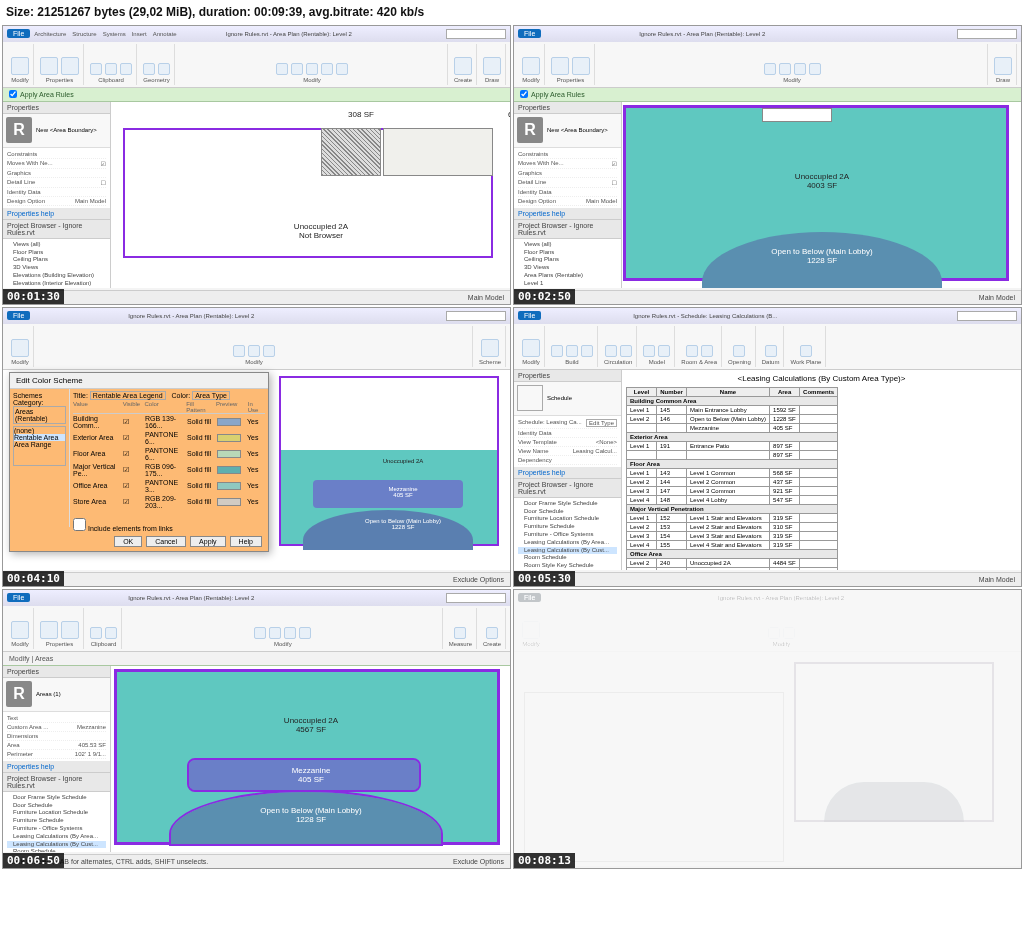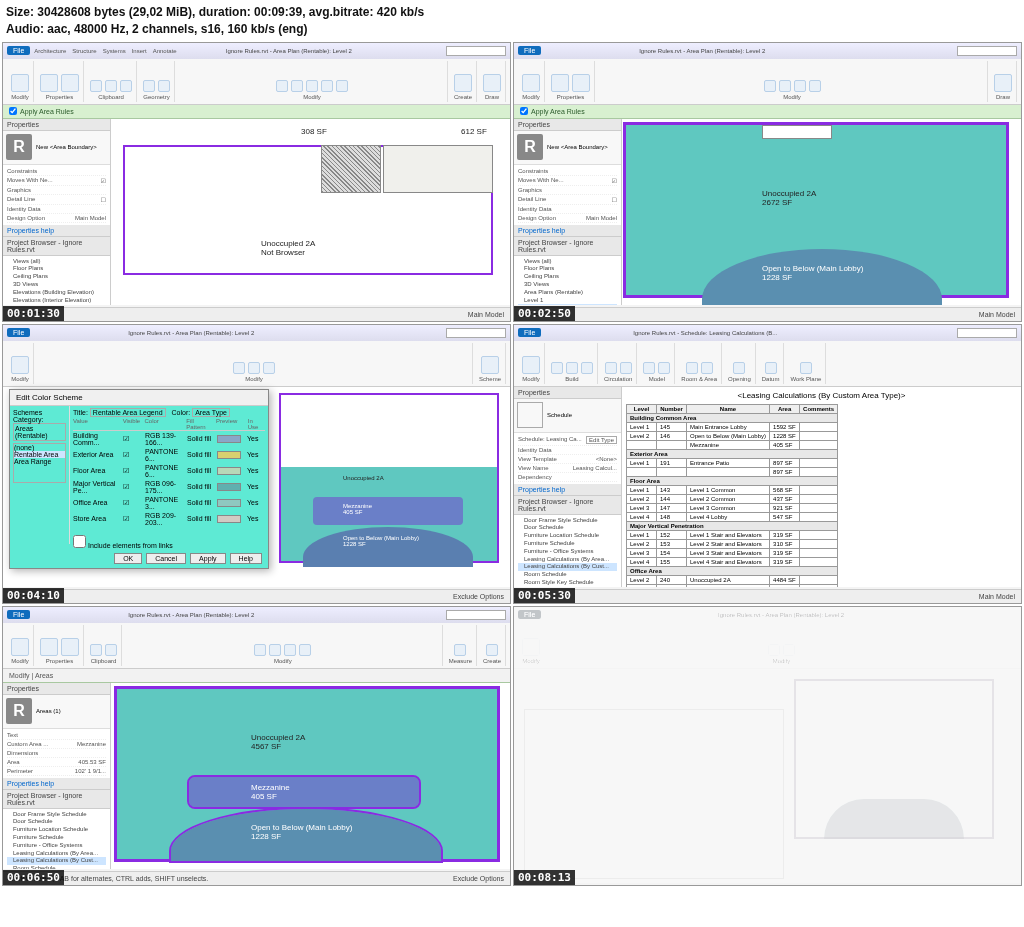--- a/index.html
+++ b/index.html
@@ -27,45 +27,44 @@
   .r-logo { width: 26px; height: 26px; background: #888; color: #fff; font-size: 16px; font-weight: bold; display: flex; align-items: center; justify-content: center; border-radius: 2px; }
   .prop-rows { padding: 2px 4px; color: #555; }
   .prop-rows div { display: flex; justify-content: space-between; padding: 1px 0; border-bottom: 1px dotted #eee; }
   .browser { flex: 1; padding: 2px 4px; color: #444; overflow: hidden; }
   .browser .node { padding: 0 0 0 6px; line-height: 1.3; }
   .browser .node.sel { background: #cde5ff; }
   .canvas { flex: 1; position: relative; background: #fff; overflow: hidden; }
   .plan-outline { position: absolute; border: 2px solid #8a2be2; }
   .area-fill { position: absolute; background: #5fc8c0; }
   .area-blue { position: absolute; background: #6a7fc8; border-radius: 50% / 30%; }
-  .plan-label { position: absolute; font-size: 8px; color: #222; width: 120px; }
+  .plan-label { position: absolute; font-size: 8px; color: #222; text-align: center; width: 120px; }
   .statusbar { position: absolute; bottom: 0; left: 0; right: 0; height: 14px; background: #eee; border-top: 1px solid #ccc; display: flex; align-items: center; justify-content: space-between; padding: 0 6px; font-size: 7px; color: #444; }
   .timestamp { position: absolute; bottom: 0; left: 0; background: rgba(0,0,0,.8); color: #fff; font-size: 11px; font-weight: bold; padding: 1px 4px; font-family: monospace; z-index: 5; }
-  .dialog { position: absolute; background: #5eead4; border: 1px solid #888; box-shadow: 2px 2px 8px rgba(0,0,0,.3); left: 6px; top: 64px; width: 260px; height: 180px; z-index: 4; font-size: 7px; }
+  .dialog { position: absolute; background: #fdba74; border: 1px solid #888; box-shadow: 2px 2px 8px rgba(0,0,0,.3); left: 6px; top: 64px; width: 260px; height: 180px; z-index: 4; font-size: 7px; }
   .dialog .dlg-title { background: #f0f0f0; border-bottom: 1px solid #ccc; padding: 3px 6px; font-size: 8px; }
   .dialog .dlg-body { display: flex; height: calc(100% - 40px); }
   .dlg-left { width: 60px; border-right: 1px solid #ddd; padding: 3px; }
   .dlg-right { flex: 1; padding: 3px; }
   .color-row { display: flex; align-items: center; gap: 2px; padding: 1px 0; }
   .color-sw { width: 24px; height: 8px; border: 1px solid #888; }
   .dlg-btns { position: absolute; bottom: 4px; right: 6px; display: flex; gap: 4px; }
   .dlg-btns button { font-size: 7px; padding: 1px 8px; border: 1px solid #888; background: #eee; }
   .sched-table { font-size: 6px; border-collapse: collapse; margin: 4px; }
   .sched-table th, .sched-table td { border: 1px solid #999; padding: 1px 3px; min-width: 30px; }
   .sched-table th { background: #eee; }
   .faded { opacity: .35; filter: saturate(.1) brightness(1.2); }
   .room-detail { position: absolute; border: 1px solid #888; background: #f0f0ec; }
   .hatch { background: repeating-linear-gradient(45deg, #888, #888 1px, #ddd 1px, #ddd 3px); }
 </style>
 </head>
 <body>
 
 <div class="header-info">
-  <div>Size: 30428608 bytes (29,02 MiB), duration: 00:09:39, avg.bitrate: 420 kb/s</div>
-  <div>Audio: aac, 48000 Hz, 2 channels, s16, 160 kb/s (eng)</div>
+  <div>Size: 21251267 bytes (29,02 MiB), duration: 00:09:39, avg.bitrate: 420 kb/s</div>
 </div>
 
 <div class="grid">
 
   <div class="cell">
     <div class="titlebar">
       <span class="file-btn">File</span>
       <span class="tabs">
         <span>Architecture</span>
           <span>Structure</span>
@@ -278,21 +277,21 @@
           <div class="node">  Level 1</div>
           <div class="node sel">  Level 2</div>
 
         </div>
       </div>
       <div class="canvas">
         <div class="area-fill" style="left:4px;top:6px;width:380px;height:170px;outline:3px solid #8a2be2"></div>
         <div class="room-detail" style="left:140px;top:6px;width:70px;height:14px;background:#fff"></div>
         <div class="area-blue" style="left:80px;top:130px;width:240px;height:60px;background:#5a8fb0;border-radius:120px 120px 0 0 / 50px 50px 0 0"></div>
         <div class="plan-label" style="left:140px;top:70px">
-          <span>Unoccupied 2A</span><br><span>2672 SF</span>
+          <span>Unoccupied 2A</span><br><span>4003 SF</span>
         </div>
         <div class="plan-label" style="left:140px;top:145px;color:#fff">
           <span>Open to Below (Main Lobby)</span><br><span>1228 SF</span>
         </div>
       </div>
     </div>
     <div class="statusbar">
         <span>1/8" = 1'-0"</span>
         <span>Main Model</span>
       </div>

